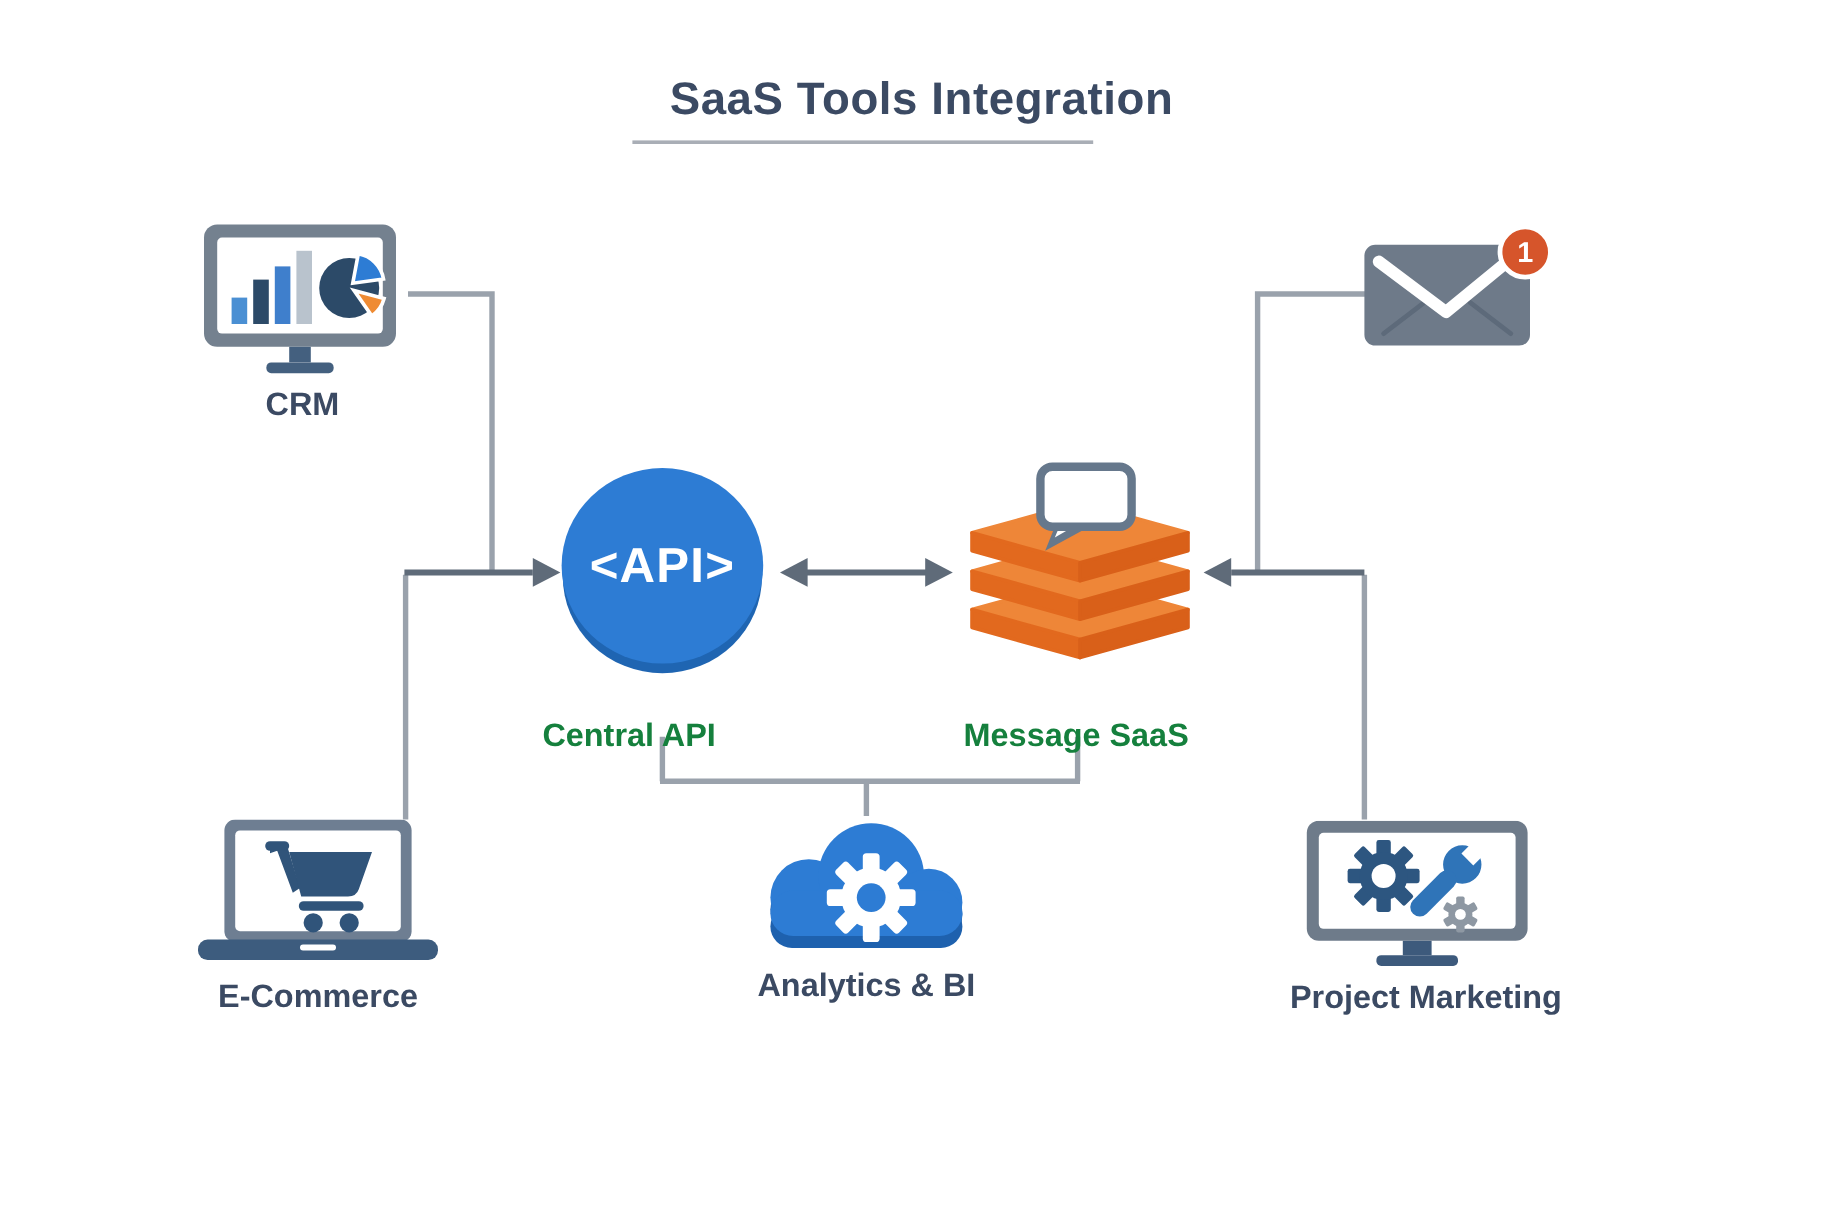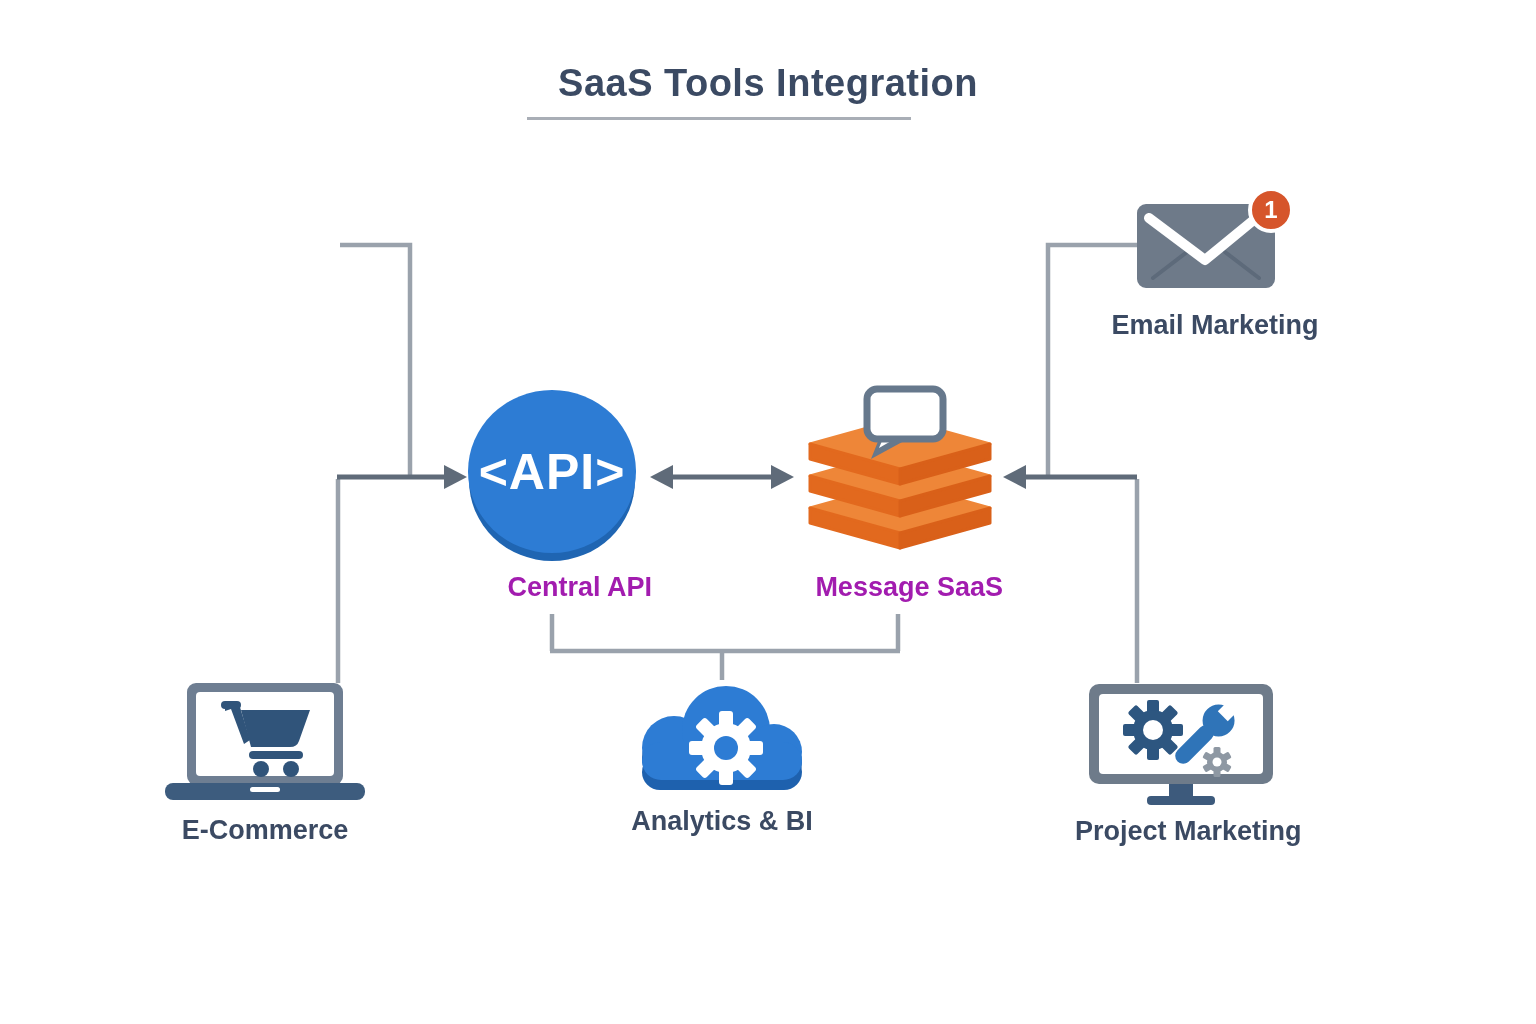--- a/index.html
+++ b/index.html
@@ -9,22 +9,22 @@
   .title{position:absolute;left:0;top:62px;width:1536px;text-align:center;
          font-size:38px;font-weight:bold;color:#3b4a63;letter-spacing:0.5px;}
   .title-underline{position:absolute;left:527px;top:117px;width:384px;height:3px;background:#a9aeb6;}
   .node{position:absolute;text-align:center;}
   .node svg{display:block;margin:0 auto;}
   .node-label{font-size:27px;font-weight:bold;color:#3b4a63;margin-top:10px;white-space:nowrap;}
   #connector-layer{position:absolute;inset:0;pointer-events:none;}
   .api-circle{position:absolute;left:468px;top:390px;width:168px;height:163px;border-radius:50%;
       background:#2d7cd4;box-shadow:0 9px 0 -1px #1f65b2;
       display:flex;align-items:center;justify-content:center;}
-  .api-text{color:#ffffff;font-size:50px;font-weight:bold;letter-spacing:1px;}
-  .floating-label{position:absolute;text-align:right;font-size:27px;font-weight:bold;color:#a21caf;white-space:nowrap;}
+  .api-text{color:#ffffff;font-size:41px;font-weight:bold;letter-spacing:1px;}
+  .floating-label{position:absolute;text-align:left;font-size:27px;font-weight:bold;color:#15803d;white-space:nowrap;margin-top:26px;}
 </style>
 </head>
 <body>
 
 <div class="canvas">
 
   <div class="title">SaaS Tools Integration</div>
   <div class="title-underline"></div>
 
   <svg id="connector-layer" width="1536" height="1024" viewBox="0 0 1536 1024">
@@ -41,32 +41,51 @@
       <path d="M 337 477 H 444"></path>
       <polygon points="444,465 467,477 444,489" stroke="none"></polygon>
       <path d="M 671 477 H 773"></path>
       <polygon points="673,465 650,477 673,489" stroke="none"></polygon>
       <polygon points="771,465 794,477 771,489" stroke="none"></polygon>
       <path d="M 1026 477 H 1137"></path>
       <polygon points="1026,465 1003,477 1026,489" stroke="none"></polygon>
     </g>
   </svg>
 
+  <div class="node" style="left:142px;top:185px;width:220px;">
+    <svg width="170" height="127" viewBox="0 0 170 127">
+      <rect x="3" y="2" width="160" height="102" rx="11" fill="#74818f"></rect>
+      <rect x="14" y="13" width="138" height="80" rx="4" fill="#ffffff"></rect>
+
+      <rect x="26" y="63" width="13" height="22" fill="#4a8fd3"></rect>
+      <rect x="44" y="48" width="13" height="37" fill="#2c4a68"></rect>
+      <rect x="62" y="37" width="13" height="48" fill="#3f7fcc"></rect>
+      <rect x="80" y="24" width="13" height="61" fill="#b9c3cd"></rect>
+
+      <g transform="translate(124,55)">
+        <circle cx="0" cy="0" r="25" fill="#2c4a68"></circle>
+        <path d="M 3 -4 L 7.6 -28.6 A 26 26 0 0 1 28.6 -7.5 Z" fill="#2d7cd4" stroke="#ffffff" stroke-width="3"></path>
+        <path d="M 4 2 L 29.1 8.7 A 26 26 0 0 1 18.9 23.3 Z" fill="#ef8b33" stroke="#ffffff" stroke-width="3"></path>
+      </g>
+      <rect x="74" y="104" width="18" height="13" fill="#44607f"></rect>
+      <rect x="55" y="117" width="56" height="9" rx="4" fill="#44607f"></rect>
+    </svg>
+    <div class="node-label">CRM</div>
+  </div>
 
   <div class="node" style="left:1105px;top:188px;width:220px;">
     <svg width="160" height="112" viewBox="0 0 160 112">
       <rect x="2" y="16" width="138" height="84" rx="9" fill="#6e7a89"></rect>
       <path d="M 18 90 L 52 64 M 124 90 L 90 64" stroke="#5d6a7a" stroke-width="4" stroke-linecap="round" fill="none"></path>
       <path d="M 14 30 L 70 72 L 126 26" stroke="#ffffff" stroke-width="10" stroke-linecap="round" stroke-linejoin="round" fill="none"></path>
       <g>
         <circle cx="136" cy="22" r="21" fill="#d6552b" stroke="#ffffff" stroke-width="4"></circle>
         <text x="136" y="30" text-anchor="middle" font-size="24" font-weight="bold" fill="#ffffff" font-family="Liberation Sans, sans-serif">1</text>
       </g>
     </svg>
-    <div class="node-label">Email Marketing</div>
   </div>
 
   <div class="api-circle">
     <span class="api-text">&lt;API&gt;</span>
   </div>
   <div class="floating-label" style="left:452px;top:572px;width:200px;">Central API</div>
 
   <div class="node" style="left:805px;top:385px;width:195px;">
     <svg width="195" height="166" viewBox="0 0 195 166">
 

